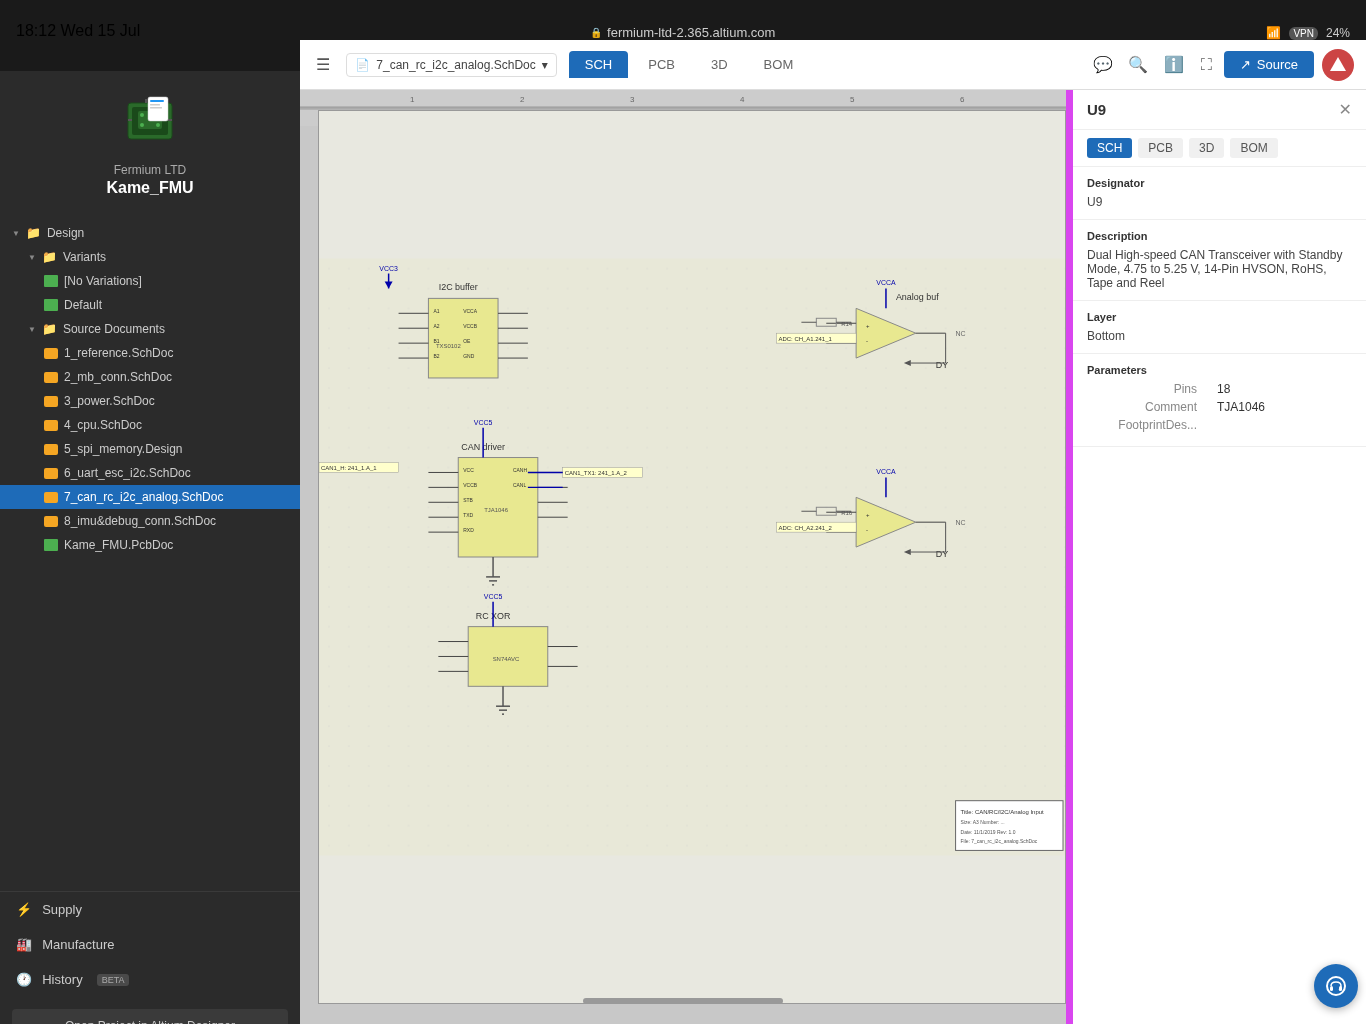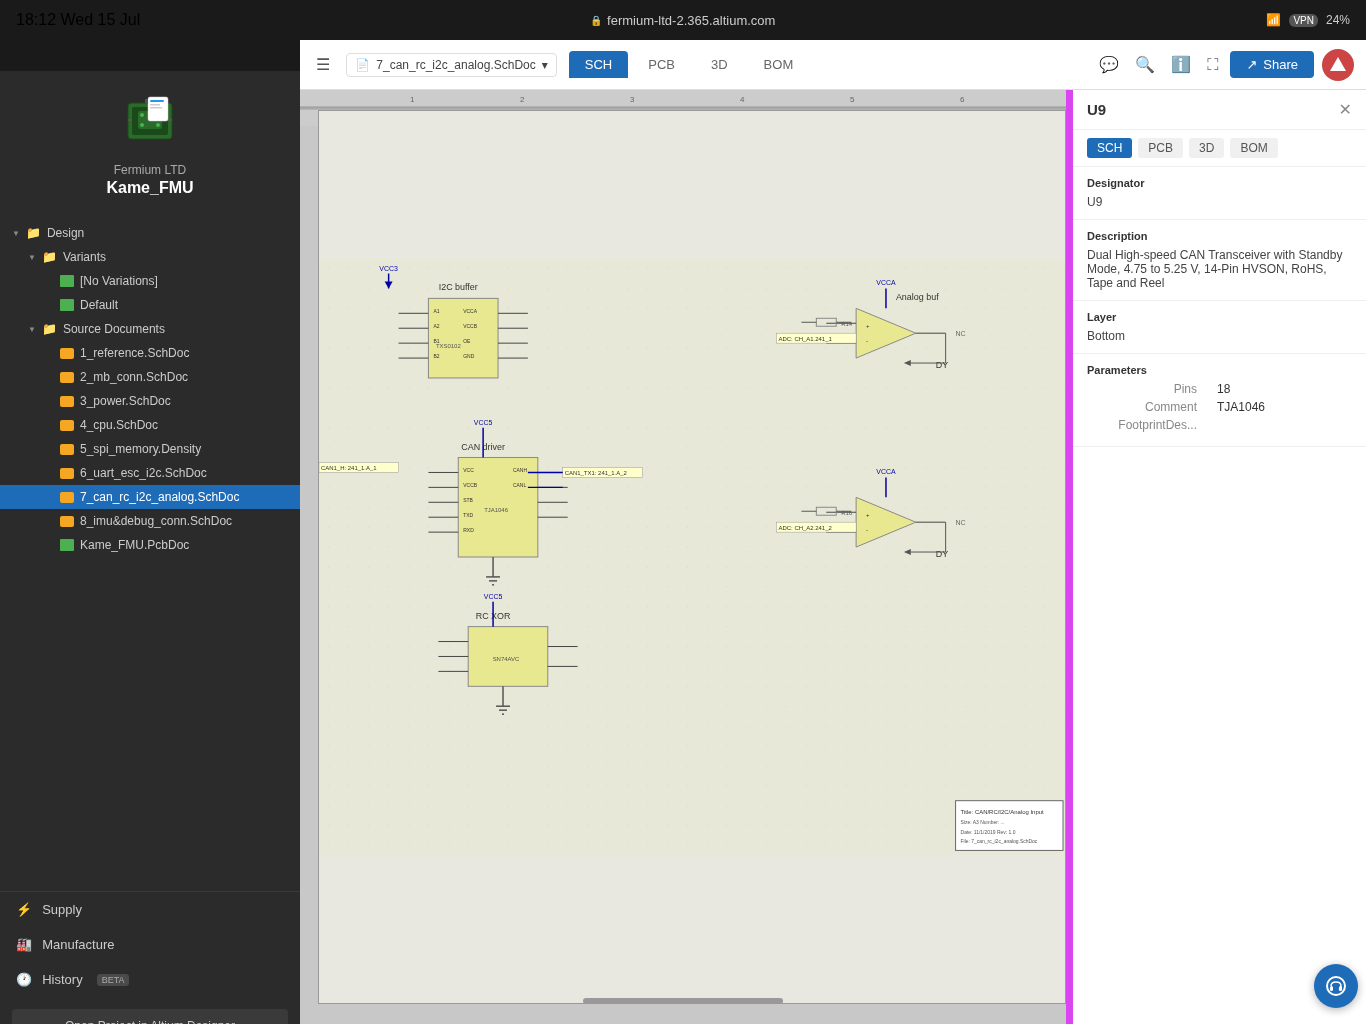--- a/index.html
+++ b/index.html
@@ -4,21 +4,21 @@
   <style>
     * { margin: 0; padding: 0; box-sizing: border-box; }
     body { width: 1366px; height: 1024px; overflow: hidden; font-family: -apple-system, BlinkMacSystemFont, 'Segoe UI', sans-serif; background: #1a1a1a; }
 
     
     .top-bar {
       width: 100%;
       height: 40px;
       background: #1a1a1a;
       display: flex;
-      align-items: center;
+      align-items: flex-end;
       justify-content: space-between;
       padding: 0 16px;
       position: relative;
     }
     .top-bar-title { color: #ccc; font-size: 13px; position: absolute; left: 50%; transform: translateX(-50%); display: flex; align-items: center; gap: 4px; }
     .top-bar-right { display: flex; align-items: center; gap: 8px; color: #ccc; font-size: 12px; }
     .lock-icon { font-size: 10px; }
 
     
     .main-layout { display: flex; width: 1366px; height: 984px; }
@@ -48,21 +48,21 @@
       display: flex;
       align-items: center;
       padding: 5px 12px;
       color: #ccc;
       font-size: 12px;
       cursor: pointer;
       gap: 6px;
     }
     .nav-item.active { background: #1e6bb8; color: #fff; }
     .nav-item.indent-1 { padding-left: 28px; }
-    .nav-item.indent-2 { padding-left: 60px; align-items: center; }
+    .nav-item.indent-2 { padding-left: 44px; align-items: center; }
     .chevron { font-size: 8px; color: #888; }
 
     .file-icon-green { width: 14px; height: 12px; background: #4caf50; border-radius: 1px; display: inline-block; }
     .folder-yellow { width: 14px; height: 11px; background: #f5a623; border-radius: 2px; display: inline-block; }
 
     .sidebar-bottom {
       padding: 0;
       border-top: 1px solid #3a3a3a;
     }
     .sidebar-bottom-item {
@@ -322,21 +322,21 @@
       <div class="nav-item indent-2">
         <span class="folder-yellow"></span>
         <span>3_power.SchDoc</span>
       </div>
       <div class="nav-item indent-2">
         <span class="folder-yellow"></span>
         <span>4_cpu.SchDoc</span>
       </div>
       <div class="nav-item indent-2">
         <span class="folder-yellow"></span>
-        <span>5_spi_memory.Density</span>
+        <span>5_spi_memory.Design</span>
       </div>
       <div class="nav-item indent-2">
         <span class="folder-yellow"></span>
         <span>6_uart_esc_i2c.SchDoc</span>
       </div>
       <div class="nav-item indent-2 active">
         <span class="folder-yellow"></span>
         <span>7_can_rc_i2c_analog.SchDoc</span>
       </div>
       <div class="nav-item indent-2">
@@ -382,21 +382,21 @@
         <div class="tab">3D</div>
         <div class="tab">BOM</div>
       </div>
       <div class="toolbar-right">
         <button class="icon-btn">💬</button>
         <button class="icon-btn">🔍</button>
         <button class="icon-btn">ℹ️</button>
         <button class="icon-btn">⛶</button>
         <button class="share-btn">
           <span>↗</span>
-          <span>Share</span>
+          <span>Source</span>
         </button>
         <div class="altium-logo-btn">
           <svg width="20" height="20" viewBox="0 0 20 20">
             <polygon points="10,2 18,16 2,16" fill="white"></polygon>
           </svg>
         </div>
       </div>
     </div>
 
     <div class="content-area">

